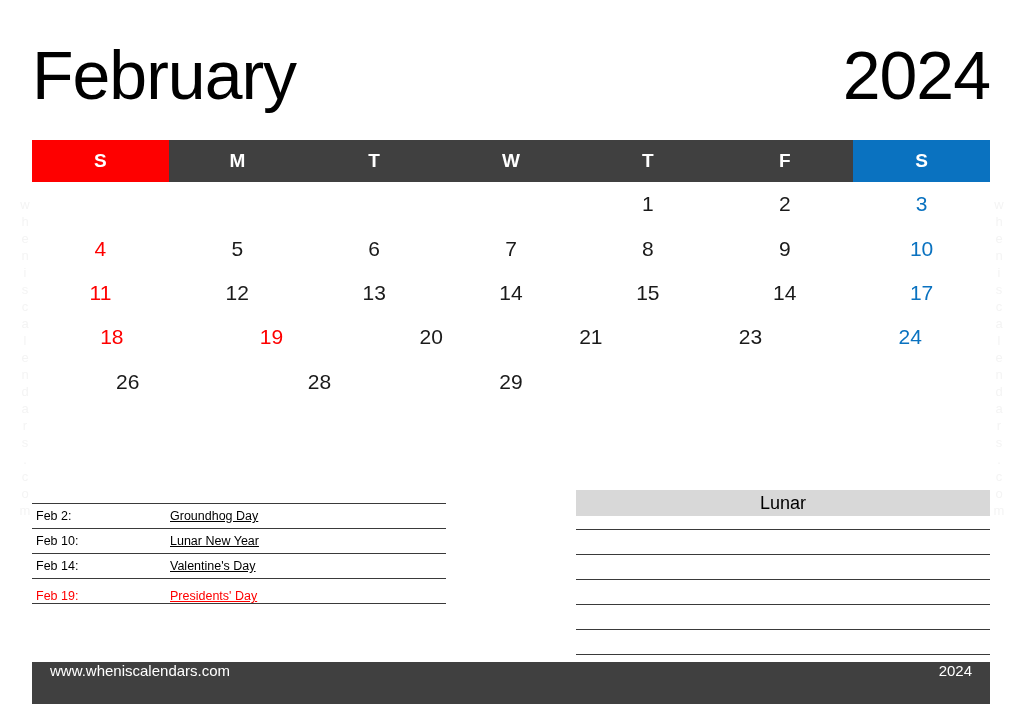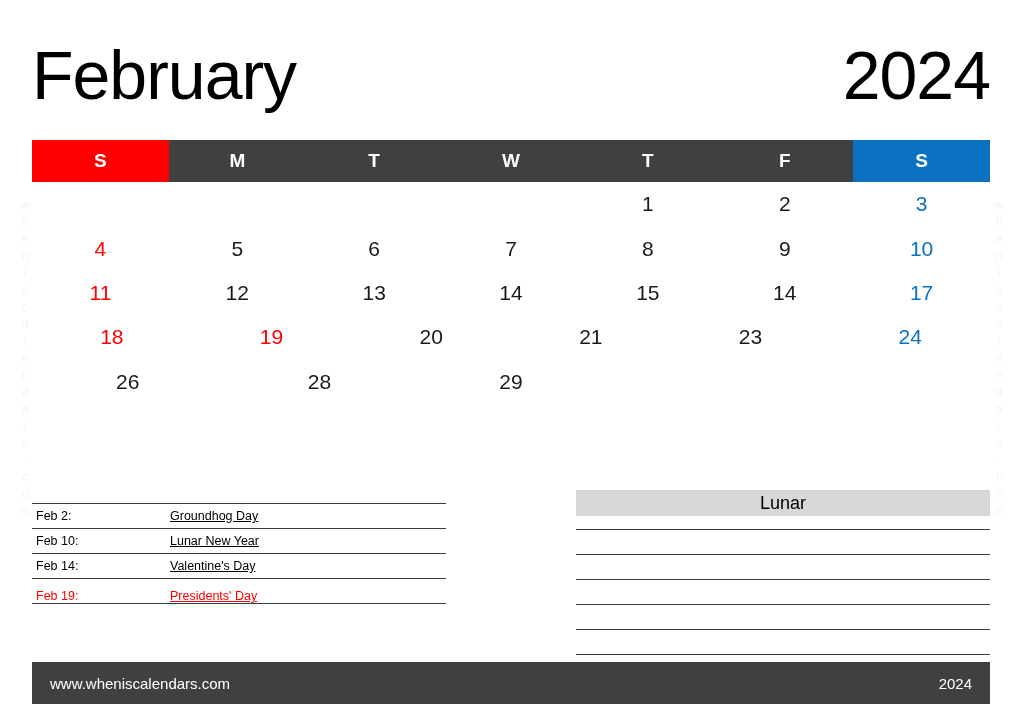--- a/index.html
+++ b/index.html
@@ -171,21 +171,21 @@
 
   
   .footer {
     position: absolute;
     left: 32px;
     top: 662px;
     width: 958px;
     height: 42px;
     background: #404040;
     display: flex;
-    align-items: center;
+    align-items: flex-start;
     justify-content: space-between;
     box-sizing: border-box;
     padding: 0 18px;
     color: #ffffff;
     font-size: 15px;
   }
 </style>
 </head>
 <body>
 

